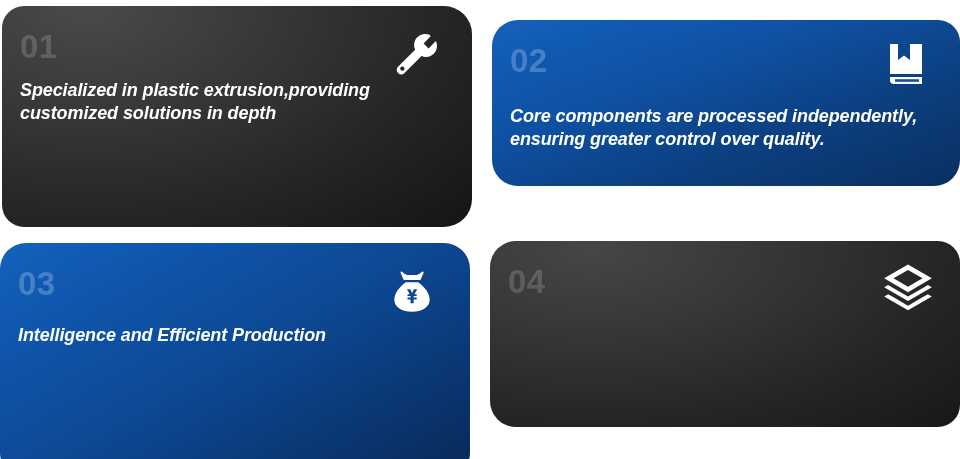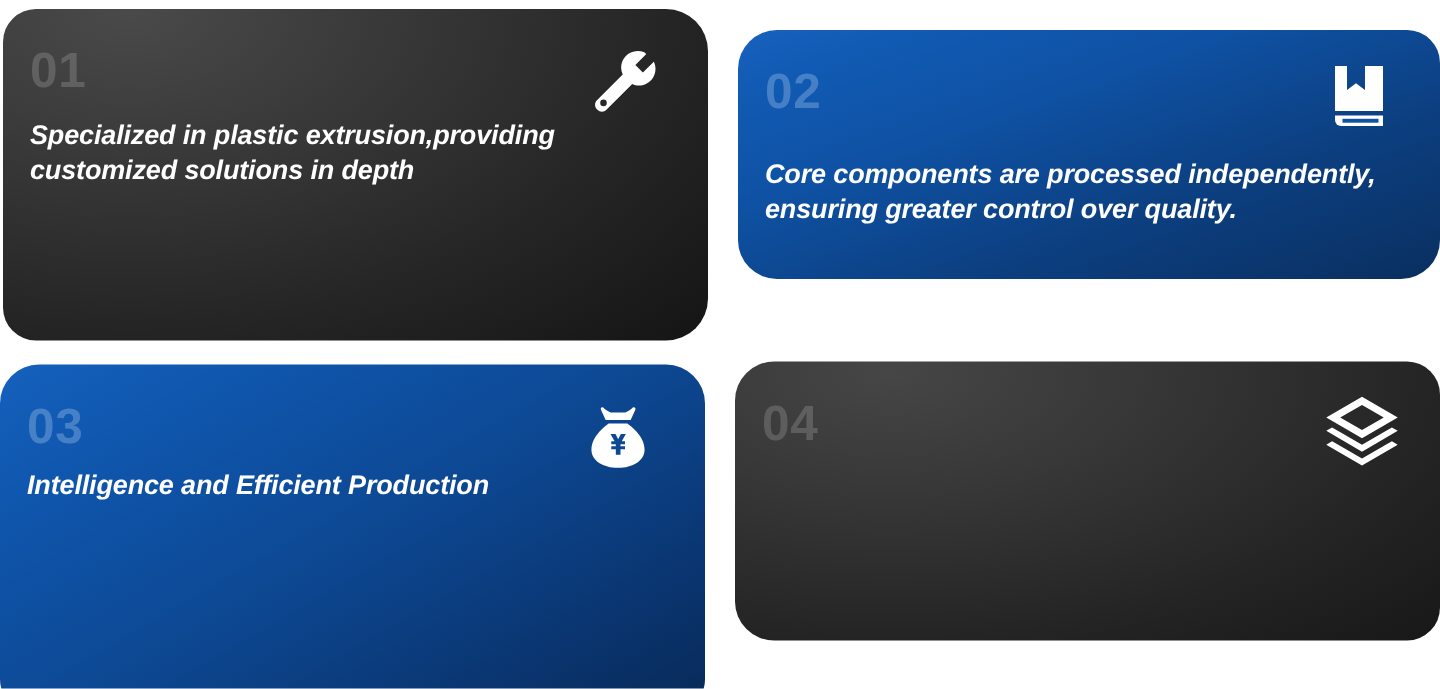--- a/index.html
+++ b/index.html
@@ -74,21 +74,21 @@
   .card-text {
     margin-top: 16px;
     font-size: 18px;
     font-weight: 700;
     line-height: 1.26;
     color: #ffffff;
     letter-spacing: -0.1px;
     max-width: 430px;
     font-style: italic;
   }
-  .card-3 .card-text { margin-top: 12px; }
+  .card-3 .card-text { margin-top: 24px; }
   .card-4 .card-text { margin-top: 10px; }
   .card-2 .card-text { margin-top: 28px; }
 
   .card-icon {
     position: absolute;
     top: 20px;
     right: 22px;
     width: 52px;
     height: 52px;
     display: flex;

